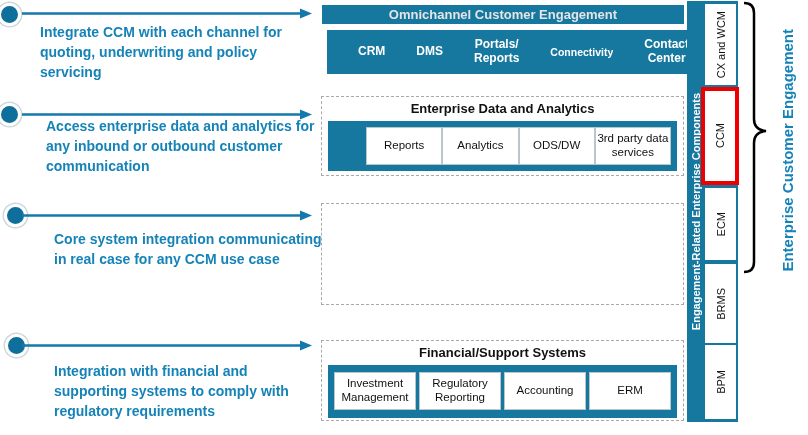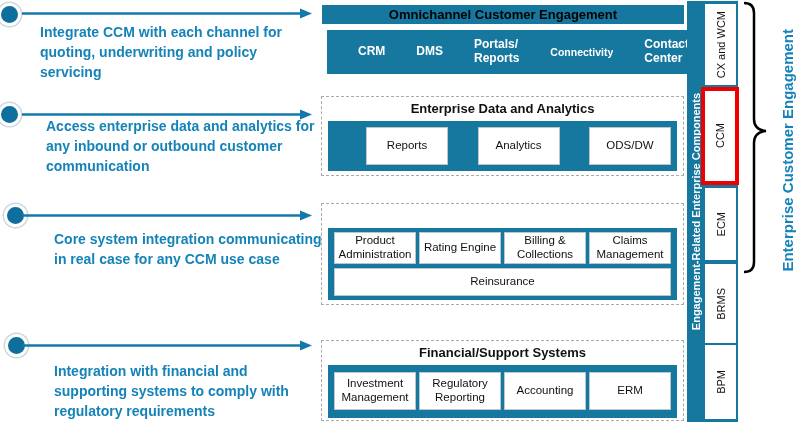--- a/index.html
+++ b/index.html
@@ -9,25 +9,25 @@
   
   .bullet-dot{position:absolute;width:17px;height:17px;border-radius:50%;
     background:#0E6F9C;border:3px solid #fff;box-shadow:0 0 0 1.5px #ccd8de;}
   .bullet-arrow{position:absolute;left:22px;width:290px;height:11px;}
   .bullet-text{position:absolute;color:#1583B8;font-weight:bold;font-size:14px;line-height:20px;margin-left:16px;}
 
   
   .teal{background:#17789F;}
   .g1-header{position:absolute;left:322px;top:5px;width:362px;height:19px;
     display:flex;align-items:center;justify-content:center;
-    color:#000000;font-weight:bold;font-size:13px;}
+    color:#e5e5e5;font-weight:bold;font-size:13px;}
   .g1-row{position:absolute;left:327px;top:30px;width:350px;height:44px;
     display:flex;justify-content:space-between;}
   .chip{width:66px;height:44px;display:flex;align-items:center;justify-content:center;
-    text-align:left;color:#fff;font-weight:bold;font-size:12px;line-height:1.15;padding-left:31px;}
+    text-align:center;color:#fff;font-weight:bold;font-size:12px;line-height:1.15;padding-left:31px;}
   .chip-small{font-size:10.5px;}
 
   .panel{position:absolute;left:321px;width:363px;background:#fff;border:1px dashed #aaa;box-sizing:border-box;}
   .panel-title{height:23px;display:flex;align-items:center;justify-content:center;
     color:#111;font-weight:bold;font-size:13px;}
   .band{position:absolute;left:6px;width:349px;box-sizing:border-box;}
   .band-row{position:absolute;left:6px;right:6px;display:flex;justify-content:space-between;}
   .wbox{background:#fff;border:1px solid #b9c6cc;box-sizing:border-box;
     display:flex;align-items:center;justify-content:center;text-align:center;
     color:#111;font-size:11.5px;line-height:1.2;}
@@ -91,34 +91,26 @@
     <div class="chip teal">Contact Center</div>
   </div>
 
   <div class="panel" style="top:96px;height:80px;">
     <div class="panel-title">Enterprise Data and Analytics</div>
     <div class="band teal" style="top:24px;height:50px;">
       <div class="band-row" style="top:6px;padding-left:32px;">
         <div class="wbox wbox-4">Reports</div>
         <div class="wbox wbox-4">Analytics</div>
         <div class="wbox wbox-4">ODS/DW</div>
+        <div class="wbox wbox-4">3rd party data services</div>
       </div>
     </div>
   </div>
 
   <div class="panel" style="top:203px;height:102px;">
-    <div class="band teal" style="top:24px;height:72px;">
-      <div class="band-row" style="top:4px;">
-        <div class="wbox wbox-r1">Product Administration</div>
-        <div class="wbox wbox-r1">Rating Engine</div>
-        <div class="wbox wbox-r1">Billing &amp; Collections</div>
-        <div class="wbox wbox-r1">Claims Management</div>
-      </div>
-      <div class="wbox wbox-wide">Reinsurance</div>
-    </div>
   </div>
 
   <div class="panel" style="top:340px;height:81px;">
     <div class="panel-title">Financial/Support Systems</div>
     <div class="band teal" style="top:24px;height:53px;">
       <div class="band-row" style="top:7px;">
         <div class="wbox wbox-4">Investment Management</div>
         <div class="wbox wbox-4">Regulatory Reporting</div>
         <div class="wbox wbox-4">Accounting</div>
         <div class="wbox wbox-4">ERM</div>

